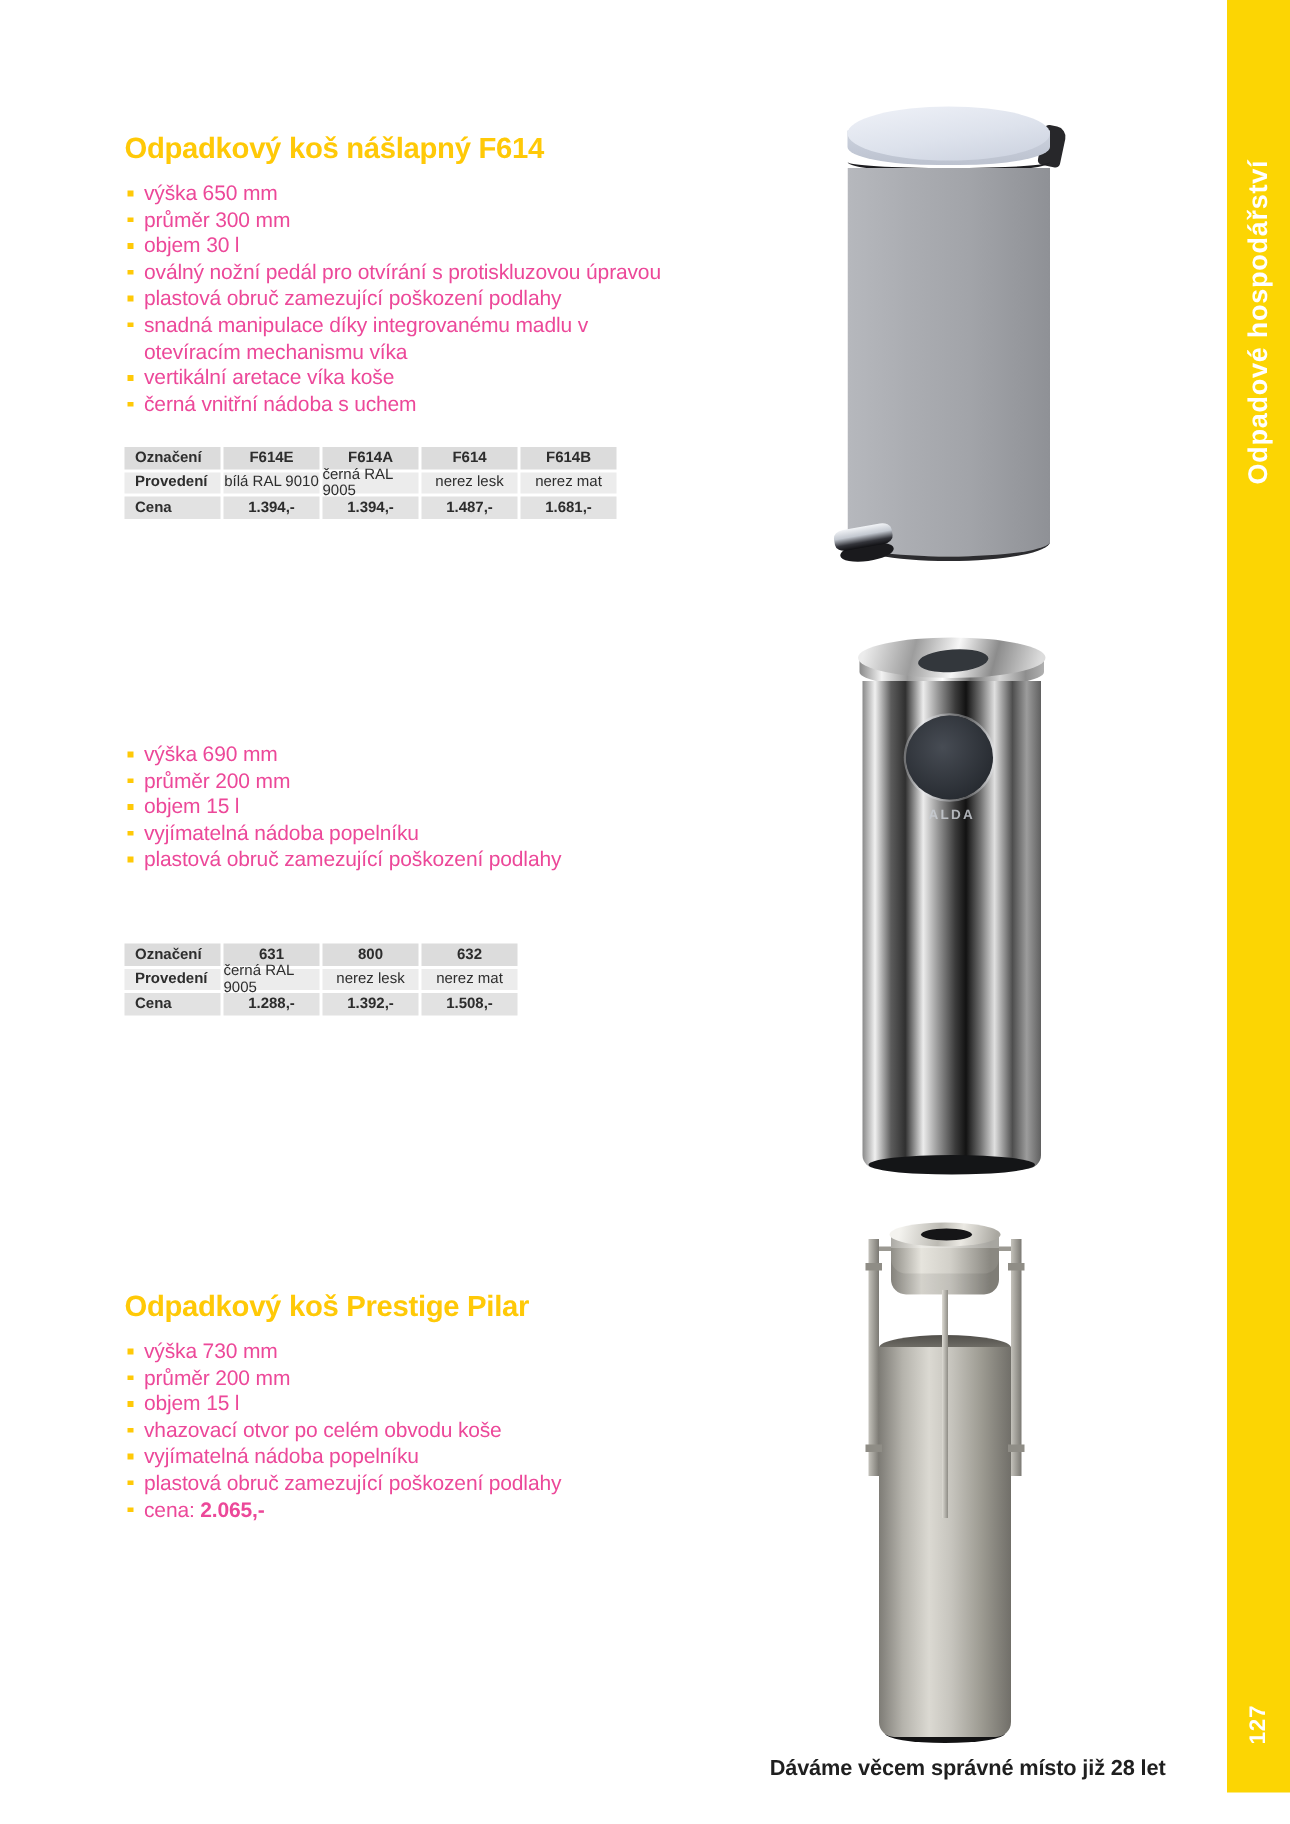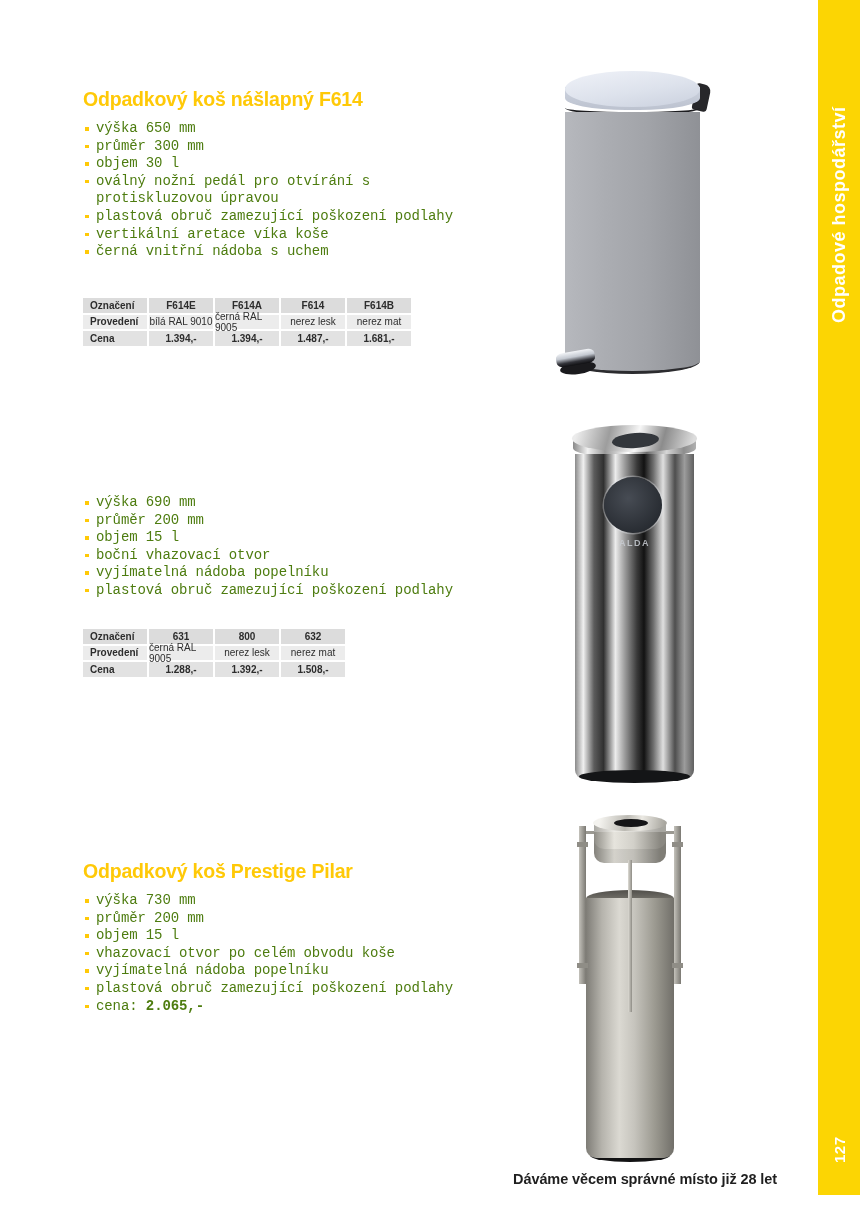--- a/index.html
+++ b/index.html
@@ -16,21 +16,21 @@
     writing-mode:vertical-rl; transform:rotate(180deg);
     color:#ffffff; font-weight:bold; letter-spacing:0.5px;
   }
   .side-title { top:80px; height:270px; font-size:18px; }
   .side-num   { top:1118px; height:64px; font-size:15px; }
 
   
   .section { position:absolute; left:83px; width:380px; }
   .sec-1 { top:88px; } .sec-2 { top:485px; } .sec-3 { top:860px; }
   .section-title { color:#ffc907; font-size:19.5px; font-weight:bold; letter-spacing:-0.2px; }
-  ul.specs { list-style:none; margin-top:9px; width:372px; font-size:14px; line-height:17.6px; letter-spacing:-0.1px; color:#4d7c0f;font-family:Liberation Mono, monospace; }
+  ul.specs { list-style:none; margin-top:9px; width:372px; font-size:14px; line-height:17.6px; letter-spacing:-0.1px; color:#ec4899; }
   ul.specs li { position:relative; padding-left:13px; }
   ul.specs li::before { content:""; position:absolute; left:2px; top:7px; width:3.5px; height:3.5px; background:#ffc907; }
   .price-strong { font-weight:bold; }
 
   
   .spec-table { position:absolute; left:83px; display:grid; gap:2px; font-size:10px; }
   .table-1 { top:298px; grid-template-columns:repeat(5,64px); }
   .table-2 { top:629px; grid-template-columns:repeat(4,64px); }
   .cell { height:14.6px; display:flex; align-items:center; justify-content:center; }
   .cell.lbl { justify-content:flex-start; padding-left:7px; font-weight:bold; }
@@ -98,20 +98,21 @@
   <div class="vtext side-num">127</div>
 
   <div class="section sec-1">
     <div class="section-title">Odpadkový koš nášlapný F614</div>
     <ul class="specs">
       <li>výška 650 mm</li>
       <li>průměr 300 mm</li>
       <li>objem 30 l</li>
       <li>oválný nožní pedál pro otvírání s protiskluzovou úpravou</li>
       <li>plastová obruč zamezující poškození podlahy</li>
+      <li>snadná manipulace díky integrovanému madlu v otevíracím mechanismu víka</li>
       <li>vertikální aretace víka koše</li>
       <li>černá vnitřní nádoba s uchem</li>
     </ul>
   </div>
 
   <div class="spec-table table-1">
     <div class="cell lbl r1">Označení</div>
     <div class="cell b r1">F614E</div>
     <div class="cell b r1">F614A</div>
     <div class="cell b r1">F614</div>
@@ -126,21 +127,20 @@
     <div class="cell b r3">1.394,-</div>
     <div class="cell b r3">1.487,-</div>
     <div class="cell b r3">1.681,-</div>
   </div>
 
   <div class="section sec-2">
     <ul class="specs">
       <li>výška 690 mm</li>
       <li>průměr 200 mm</li>
       <li>objem 15 l</li>
-      <li>boční vhazovací otvor</li>
       <li>vyjímatelná nádoba popelníku</li>
       <li>plastová obruč zamezující poškození podlahy</li>
     </ul>
   </div>
 
   <div class="spec-table table-2">
     <div class="cell lbl r1">Označení</div>
     <div class="cell b r1">631</div>
     <div class="cell b r1">800</div>
     <div class="cell b r1">632</div>

